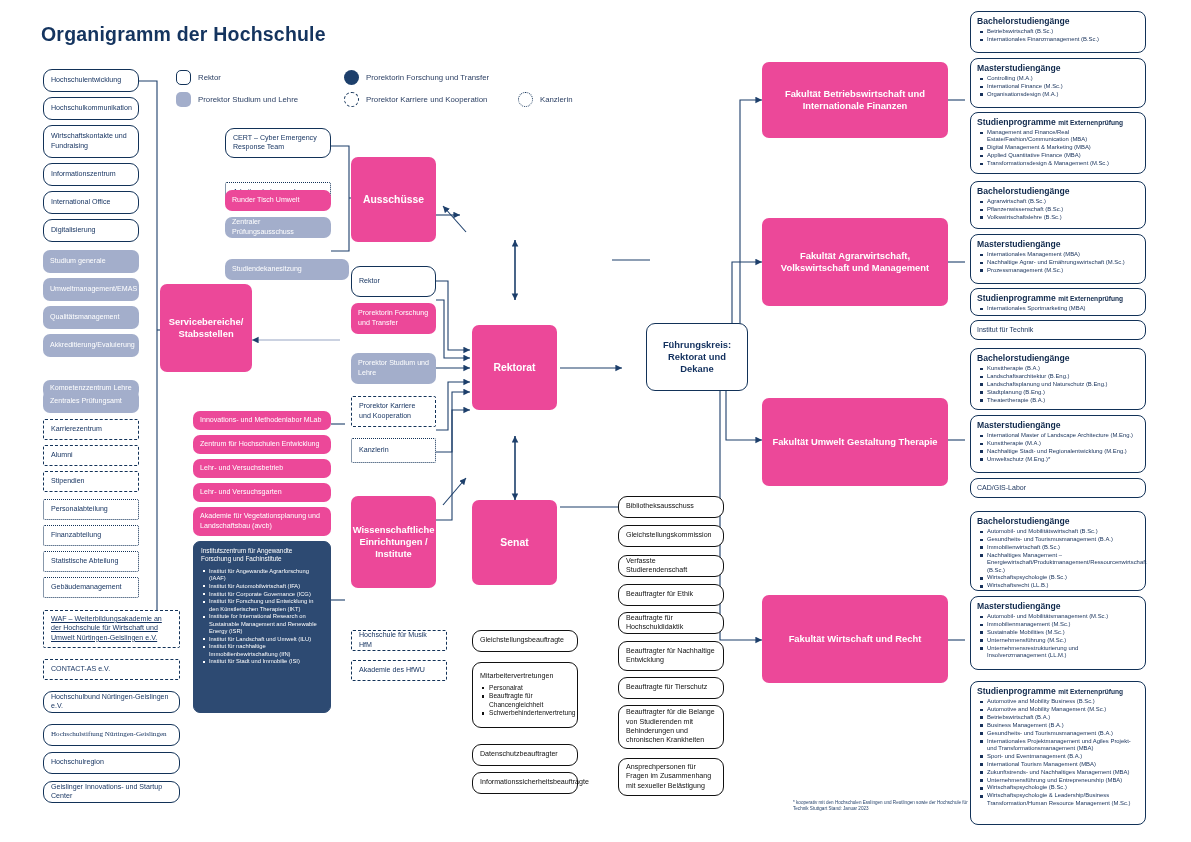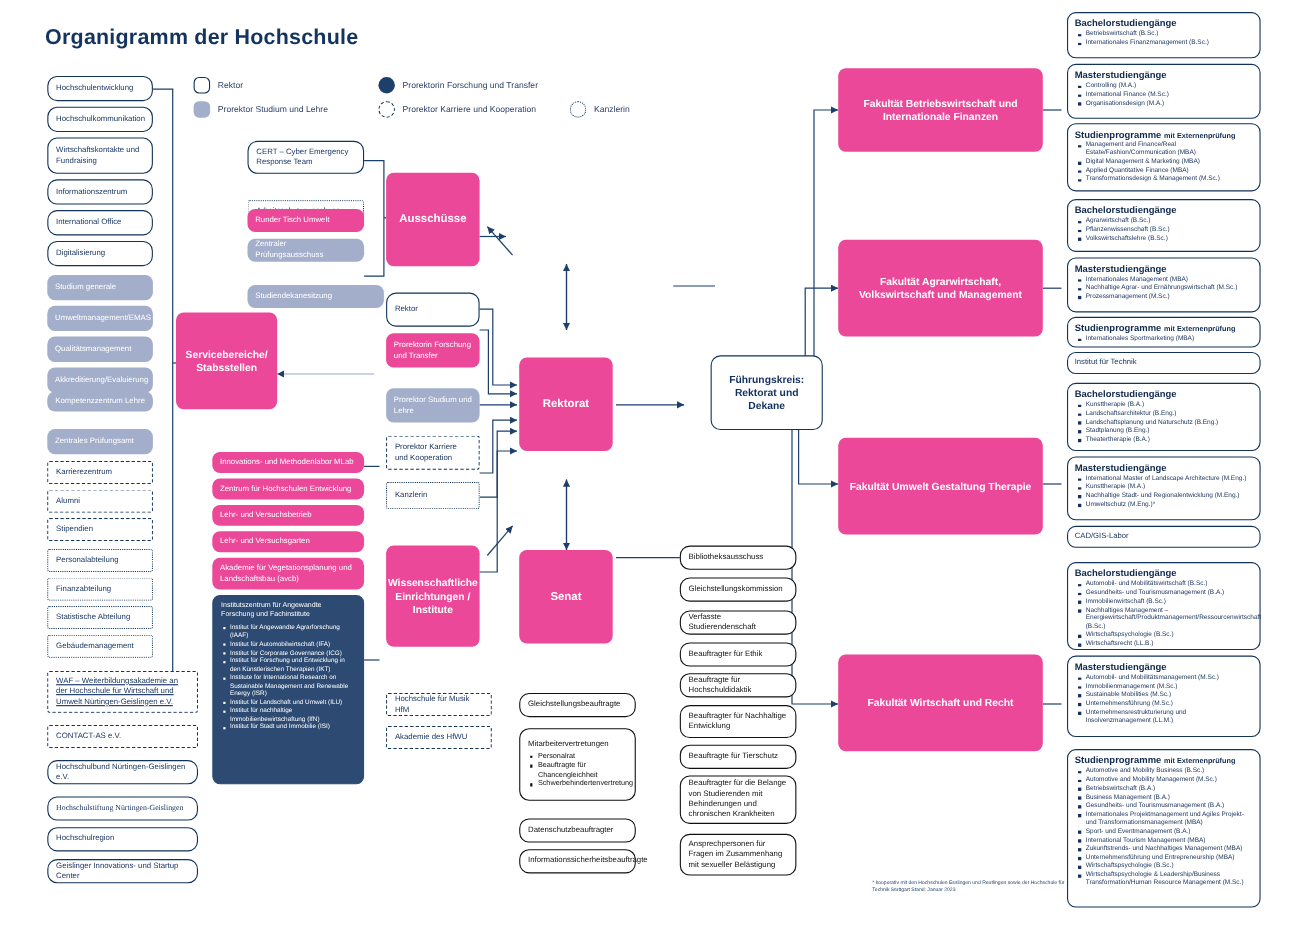--- a/index.html
+++ b/index.html
@@ -158,21 +158,21 @@
     </div>
   <div class="box b-light pad t7" style="left:43px;top:278px;width:96px;height:23px;">
       <span>Umweltmanagement/EMAS</span>
     </div>
   <div class="box b-light pad t7" style="left:43px;top:306px;width:96px;height:23px;">
       <span>Qualitätsmanagement</span>
     </div>
   <div class="box b-light pad t7" style="left:43px;top:334px;width:96px;height:23px;">
       <span>Akkreditierung/Evaluierung</span>
     </div>
-  <div class="box b-light pad t7" style="left:43px;top:356px;width:96px;height:18px;text-align:center;">
+  <div class="box b-light pad t7" style="left:43px;top:380px;width:96px;height:18px;">
       <span>Kompetenzzentrum Lehre</span>
     </div>
   <div class="box b-light pad t7" style="left:43px;top:390px;width:96px;height:23px;">
       <span>Zentrales Prüfungsamt</span>
     </div>
   <div class="box b-dashed pad t7" style="left:43px;top:419px;width:96px;height:21px;">
       <span>Karrierezentrum</span>
     </div>
   <div class="box b-dashed pad t7" style="left:43px;top:445px;width:96px;height:21px;">
       <span>Alumni</span>

